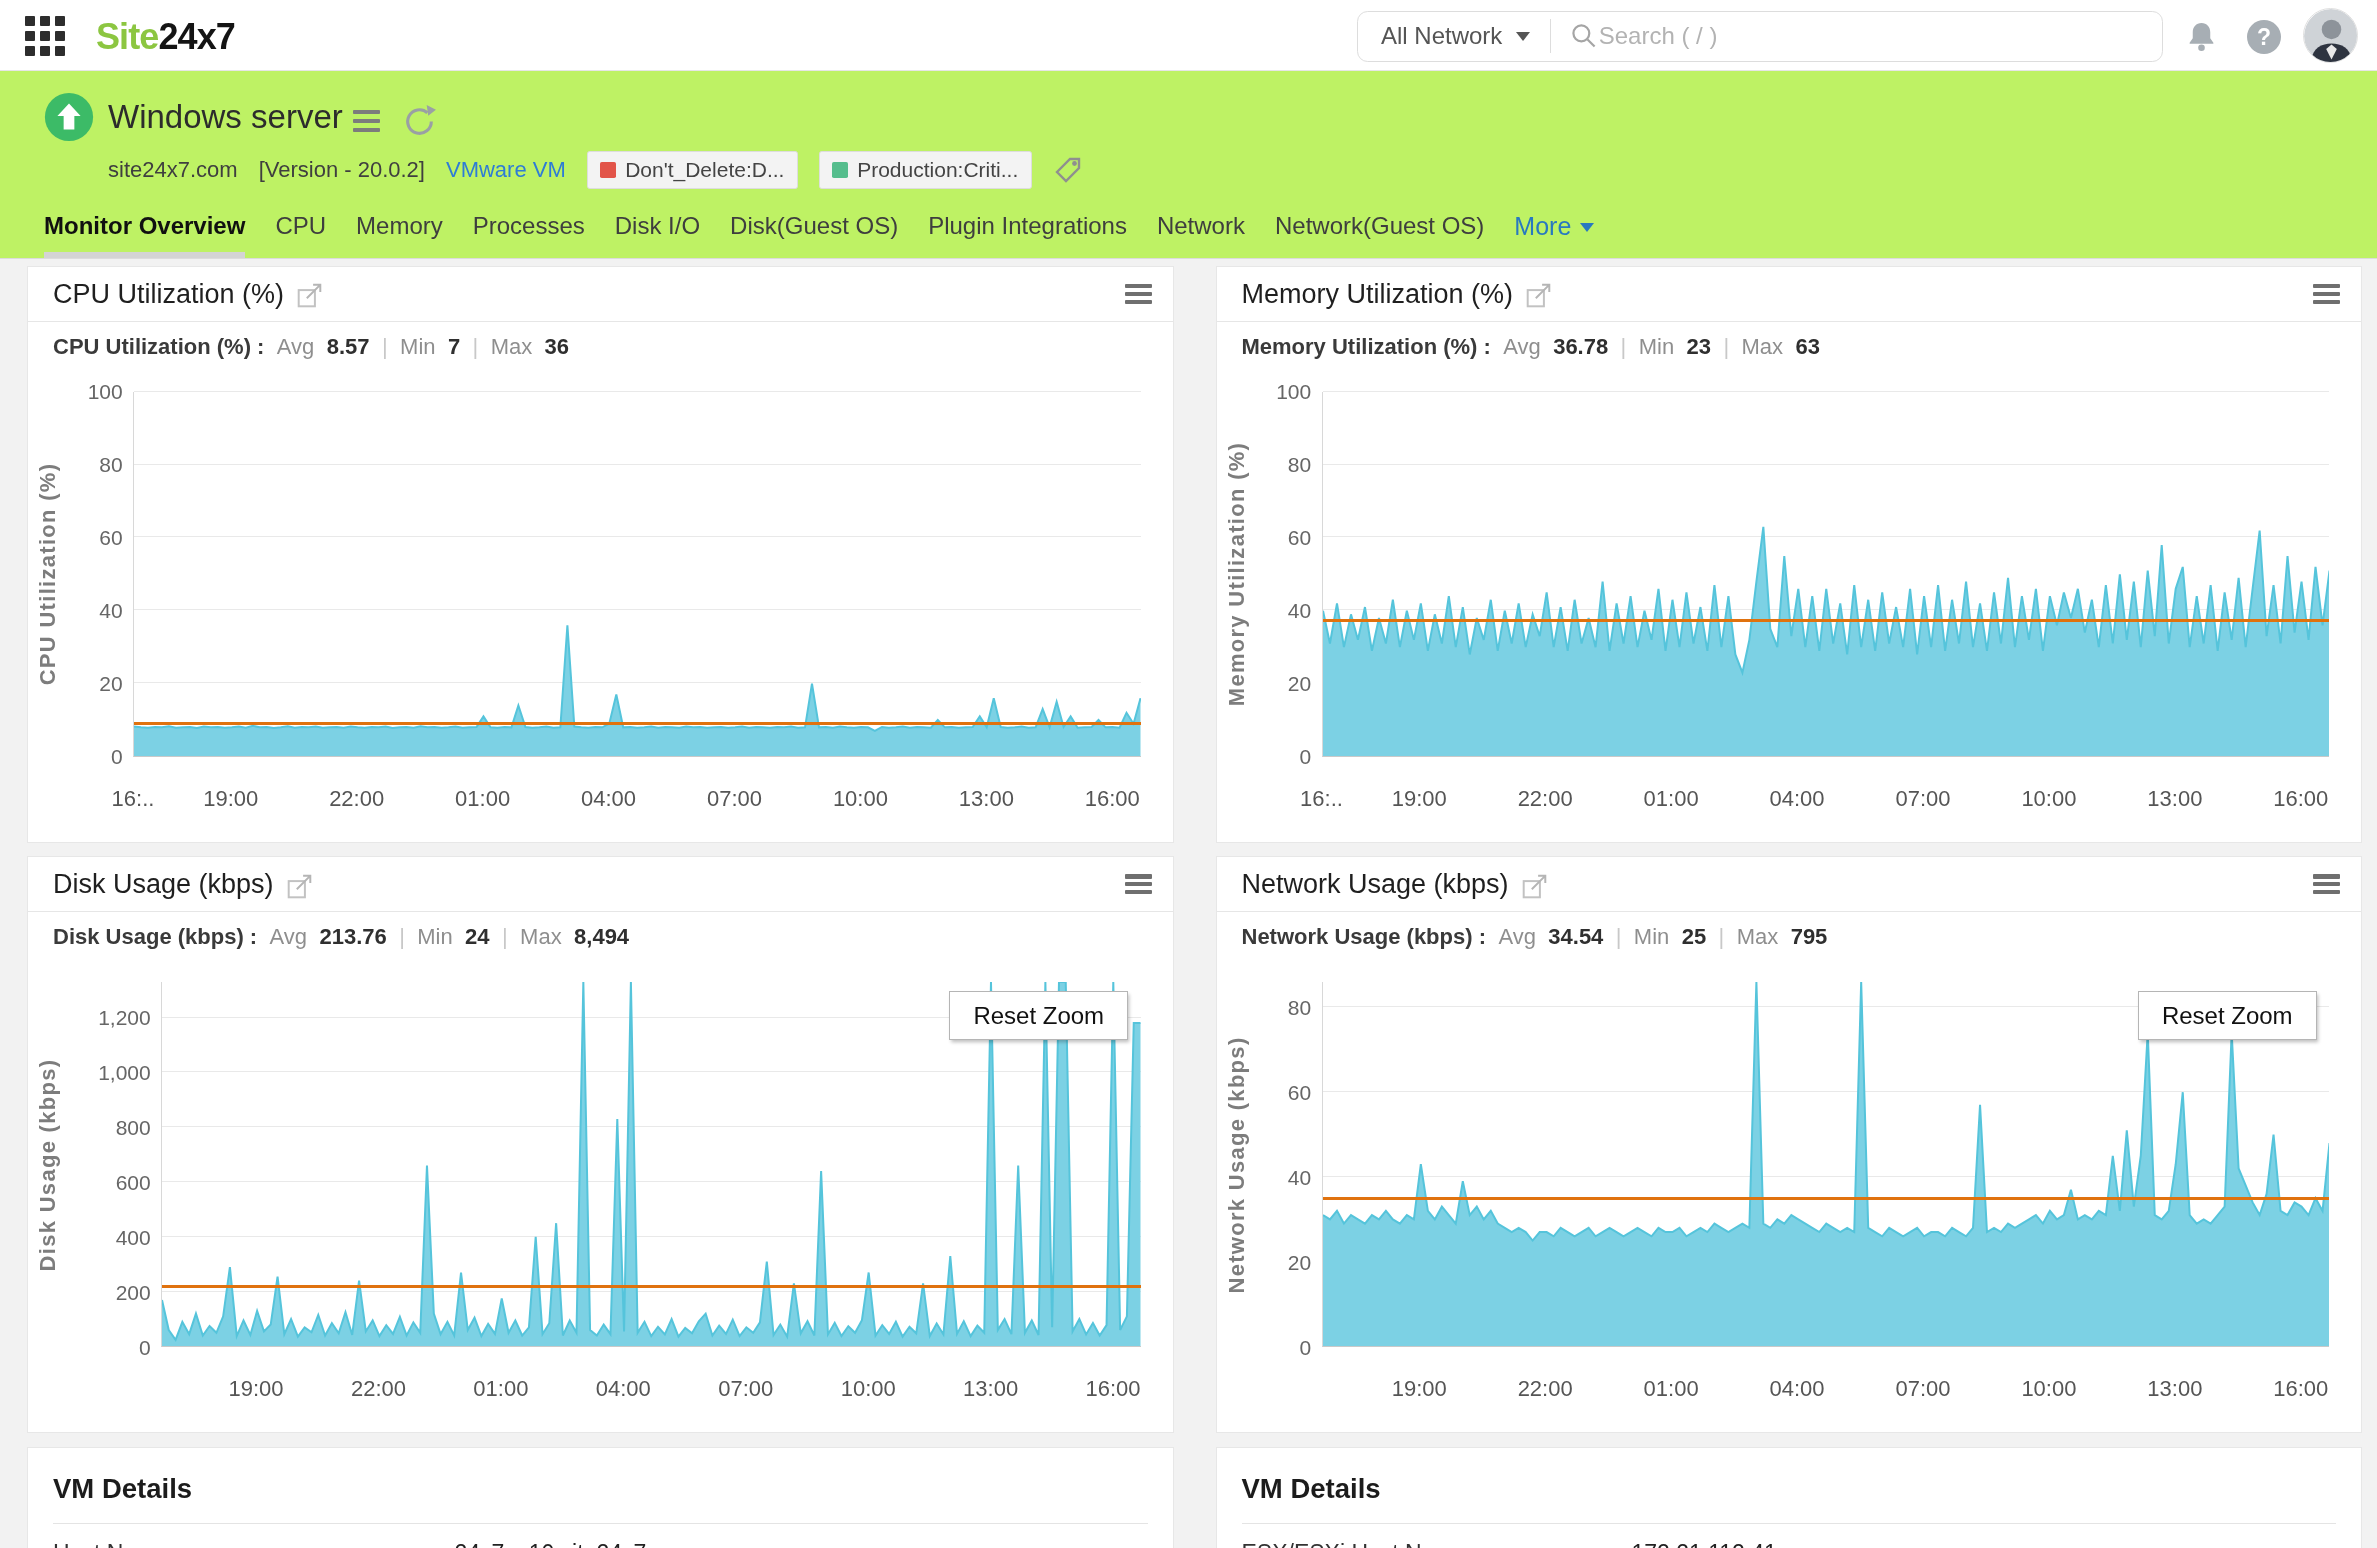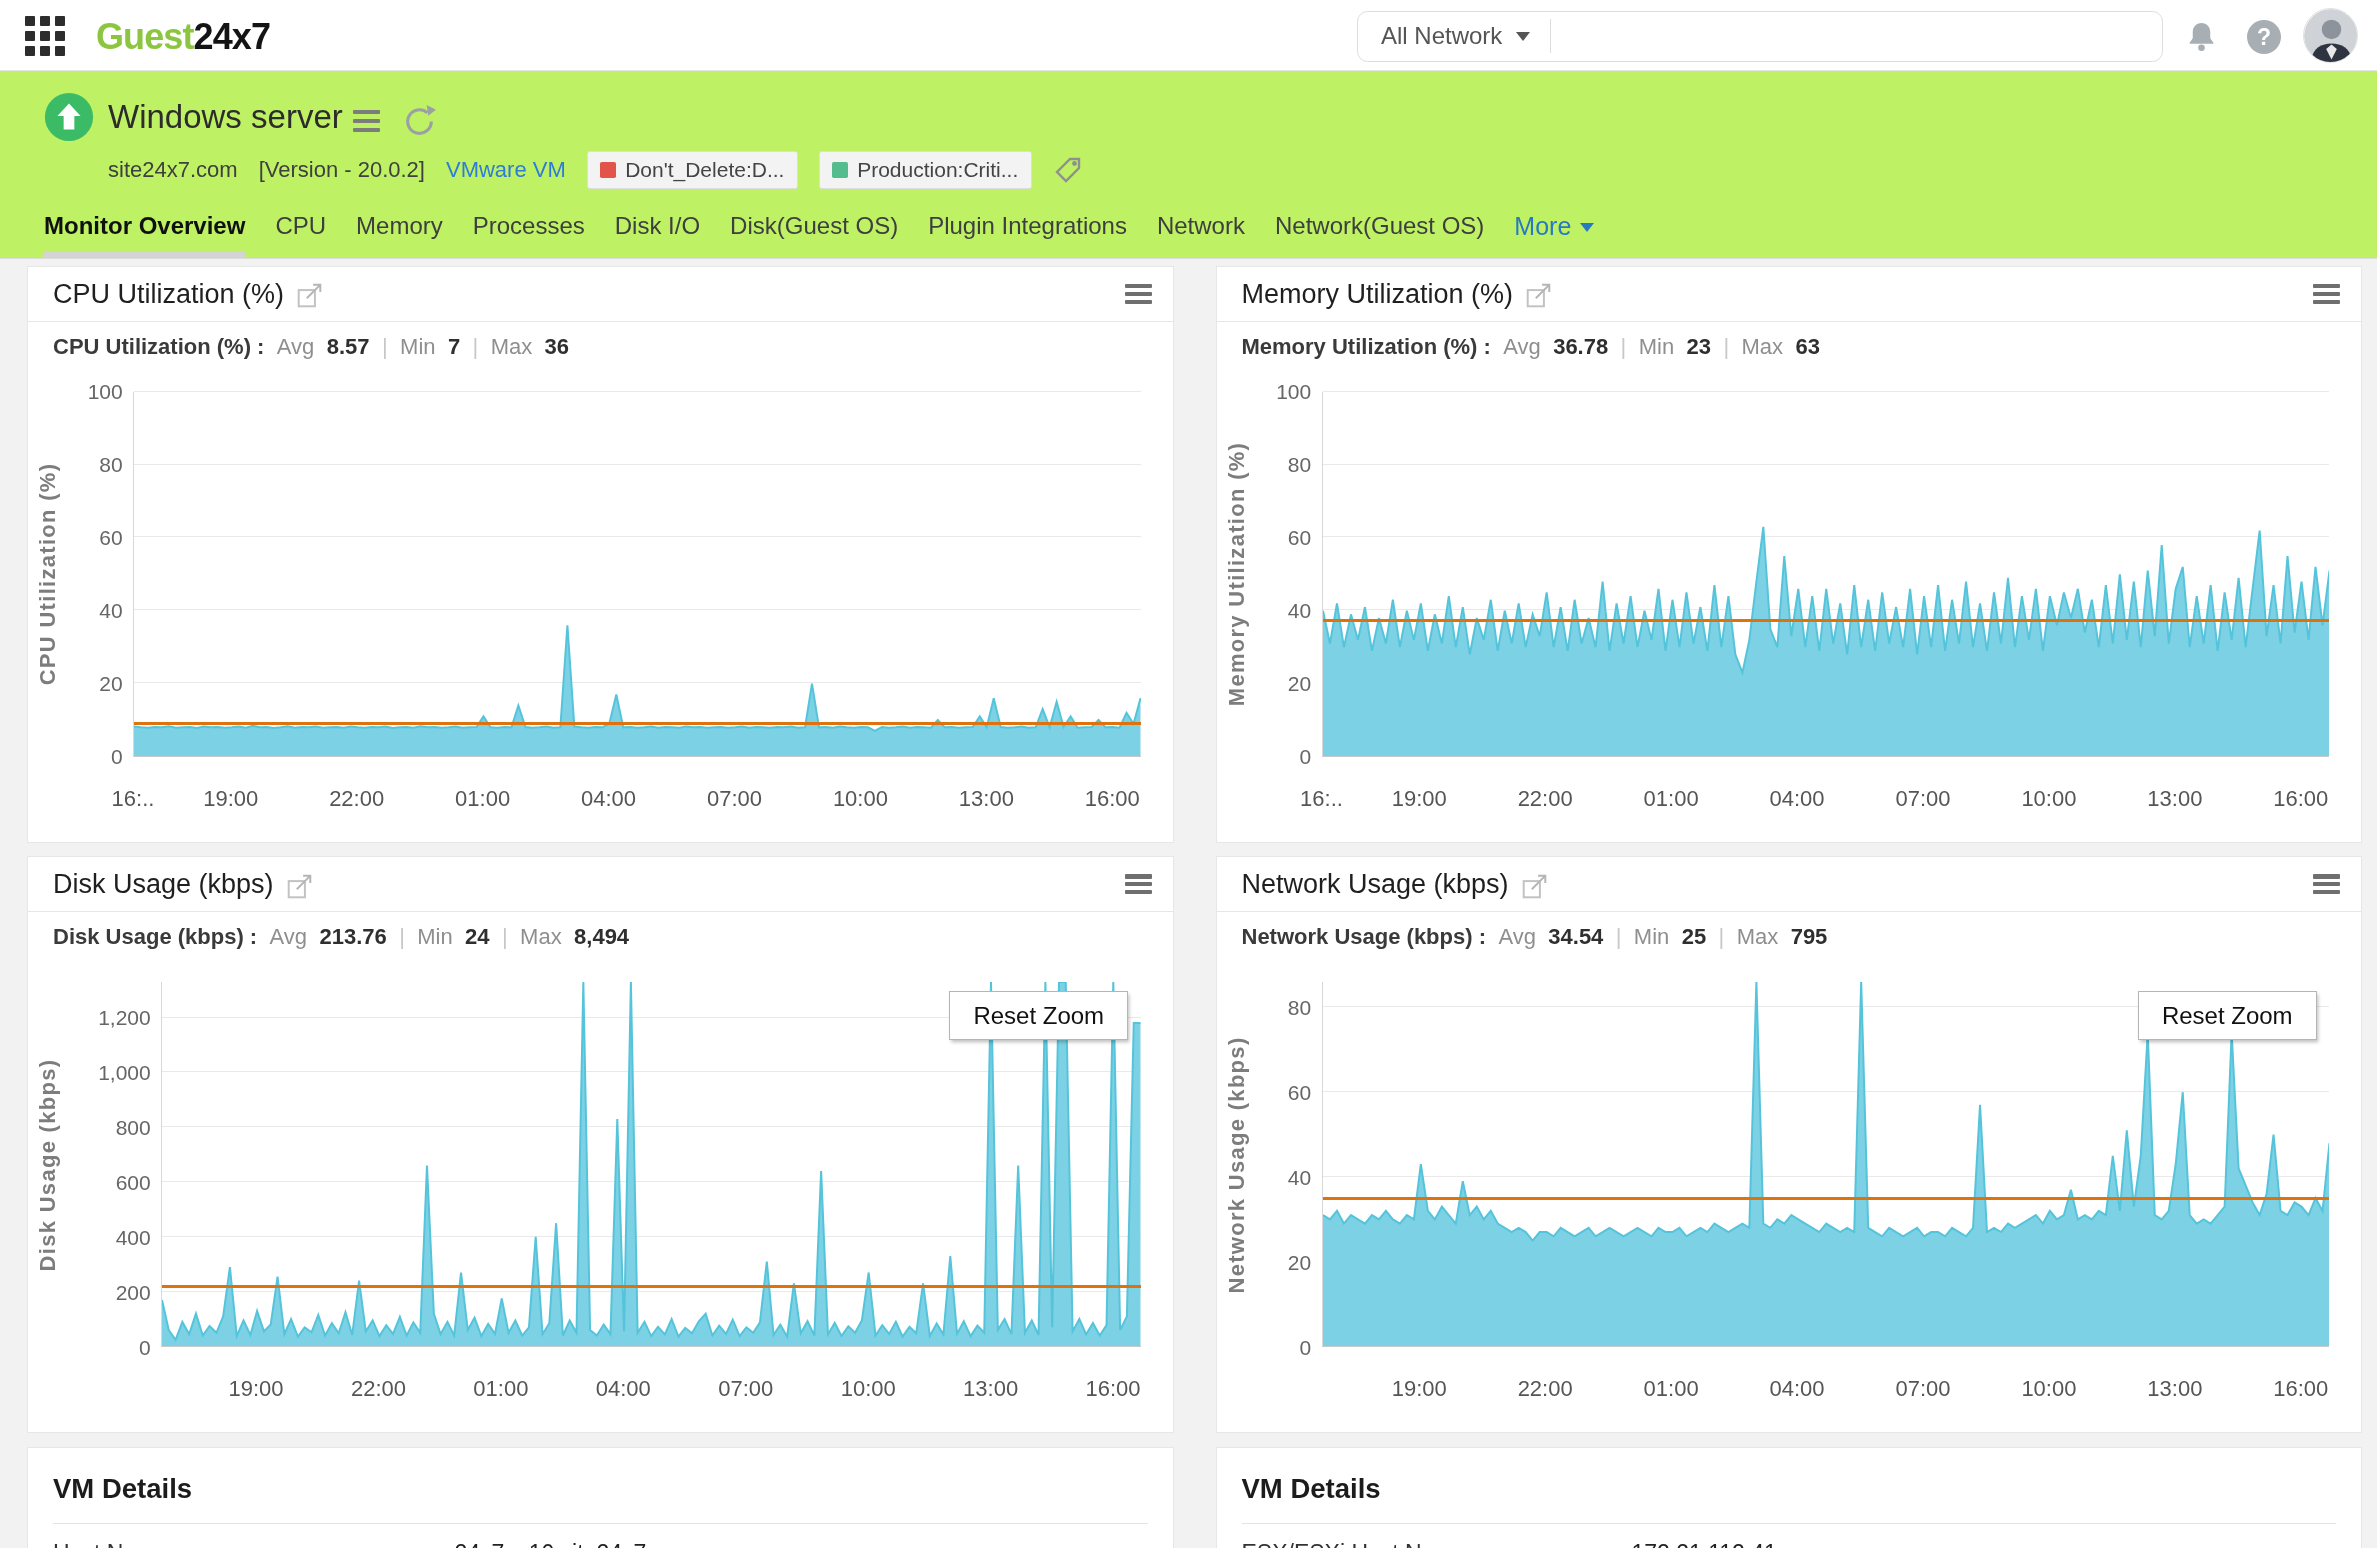--- a/index.html
+++ b/index.html
@@ -97,27 +97,34 @@
       <i></i>
       <i></i>
       <i></i>
       <i></i>
       <i></i>
       <i></i>
       <i></i>
       <i></i>
       <i></i>
     </div>
-  <div class="logo"><span class="g">Guest</span><span class="k">24x7</span></div>
+  <div class="logo"><span class="g">Site</span><span class="k">24x7</span></div>
   <div class="searchbox">
     <div class="monitors">
       <span>All Network</span>
       <span class="caret"></span>
     </div>
     <div class="vsep"></div>
+    <div class="searchfield">
+      <svg width="30" height="30" viewBox="0 0 34 34">
+          <circle cx="14" cy="14" r="9" fill="none" stroke="#a5a5a5" stroke-width="2.5"></circle>
+          <line x1="21" y1="21" x2="29" y2="29" stroke="#a5a5a5" stroke-width="2.5"></line>
+        </svg>
+      <input type="text" placeholder="Search ( / )" style="">
+    </div>
   </div>
   <svg class="icon-btn" style="right:158px" width="35" height="35" viewBox="0 0 36 36">
       <path d="M18 3c-5.5 0-9 4.2-9 9.5v6.2l-3.2 4.6v1.2h24.4v-1.2l-3.2-4.6v-6.2C27 7.2 23.5 3 18 3z" fill="#a7aeb4"></path>
       <circle cx="18" cy="28.5" r="3.4" fill="#a7aeb4"></circle>
     </svg>
   <div class="helpdot" style="right:96px"><span>?</span></div>
   <div class="avatar">
     <svg width="55" height="55" viewBox="0 0 62 62">
         <circle cx="31" cy="31" r="31" fill="#cfd3d7"></circle>
         <circle cx="31" cy="23" r="11" fill="#8d939a"></circle>

